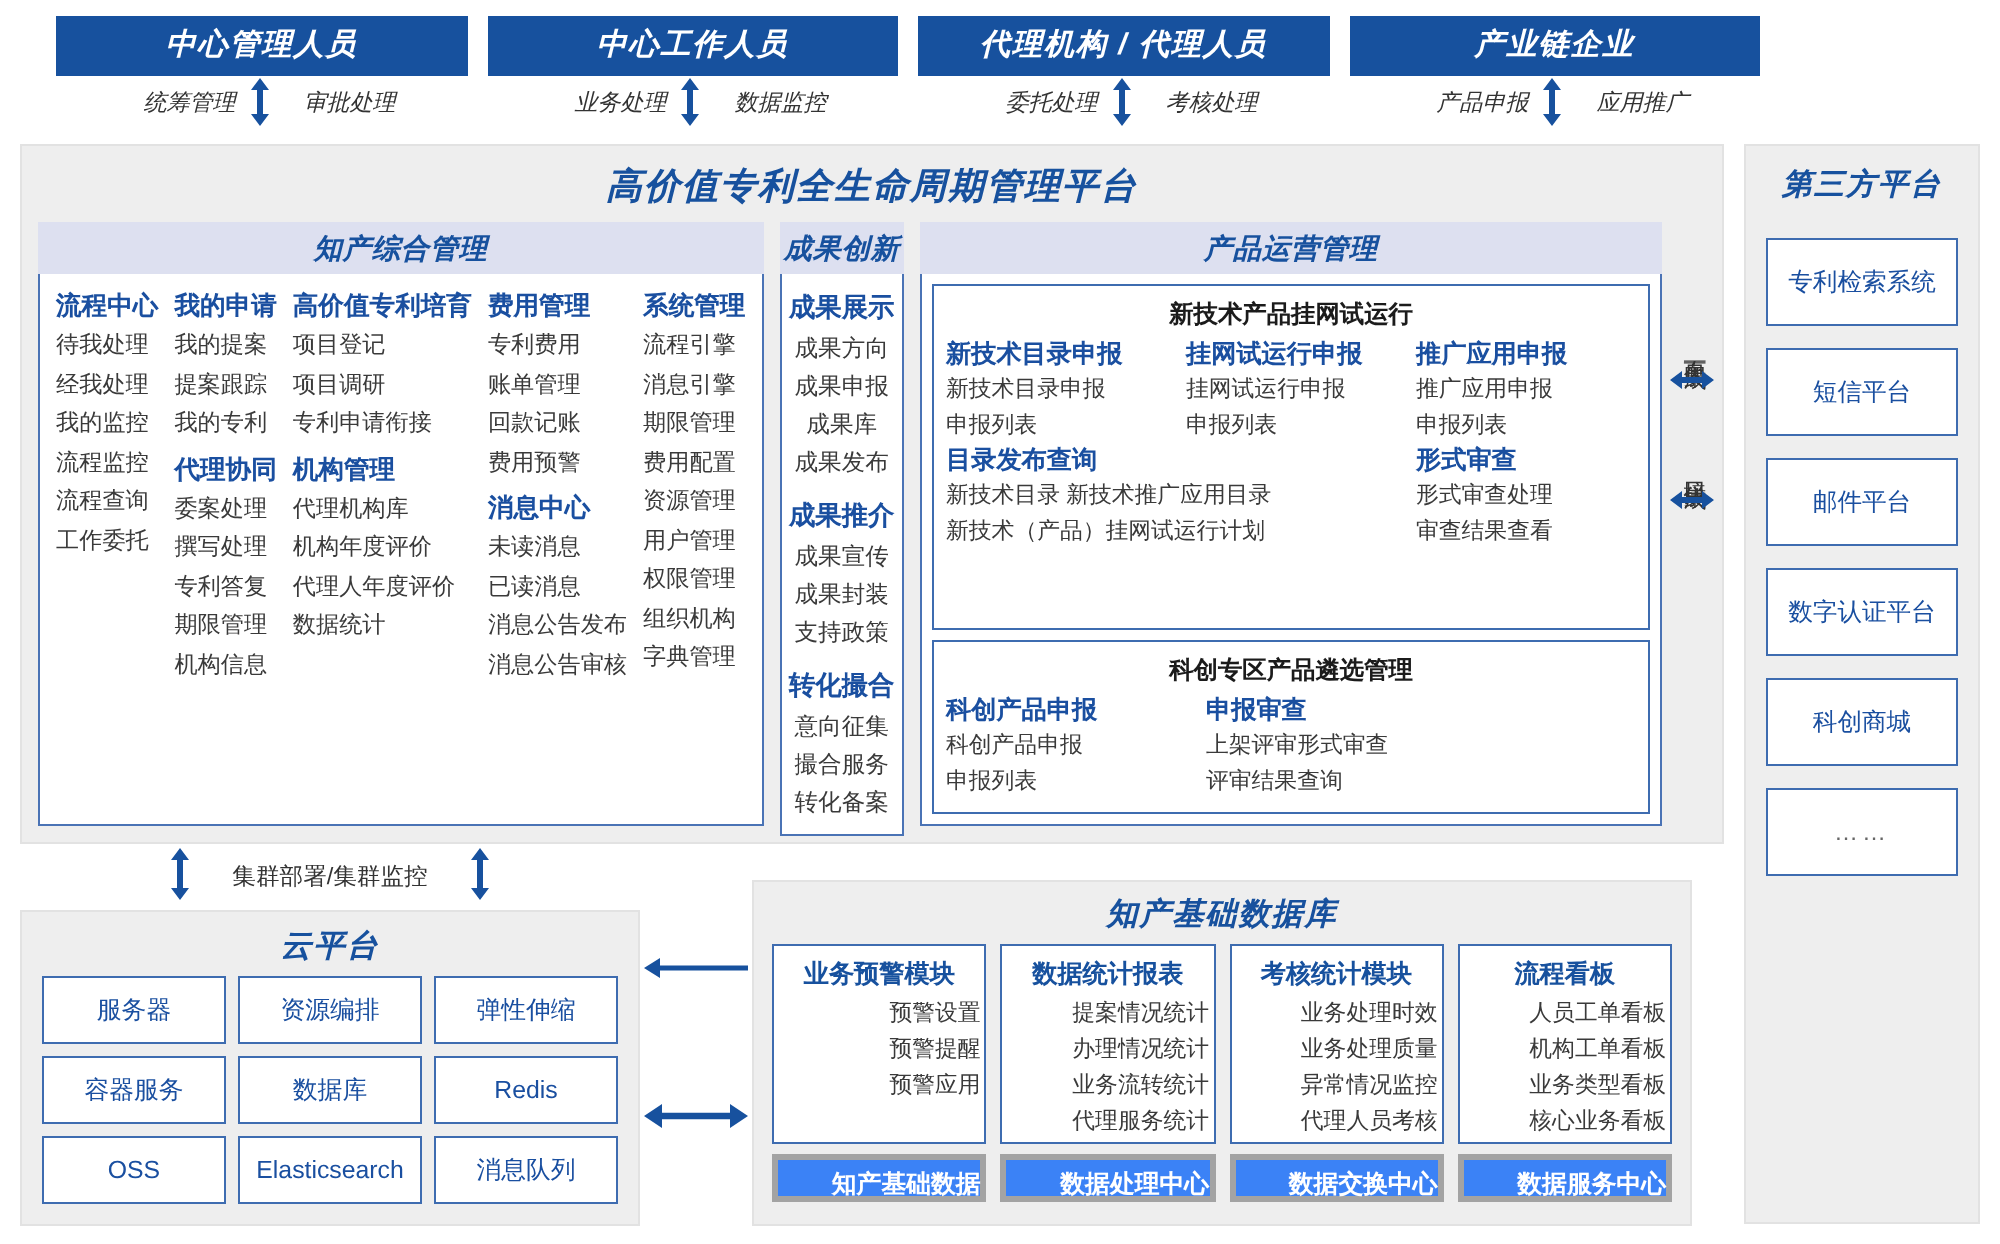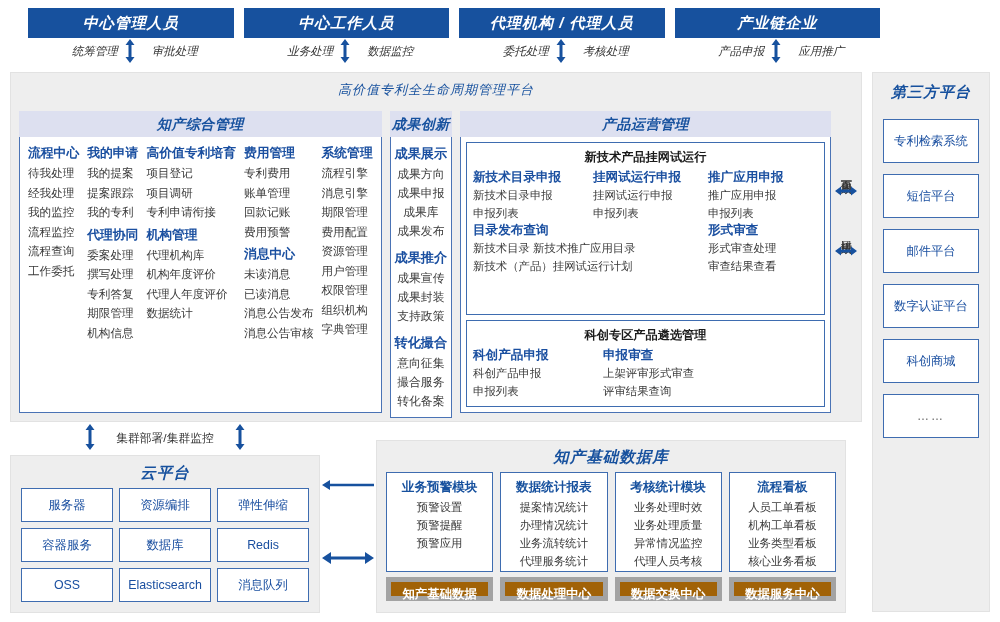--- a/index.html
+++ b/index.html
@@ -42,21 +42,21 @@
     width: 14px; height: 24px; flex: 0 0 14px; position: relative;
   }
   .updown svg { display: block; }
 
   
   #platform {
     position: absolute; left: 10px; top: 72px; width: 852px; height: 350px;
     background: #eeeeee; border: 1px solid #e2e2e2;
   }
   #platform-title {
-    text-align: center; font-size: 13px; font-weight: normal;
+    text-align: center; font-size: 18px; font-weight: bold;
     font-style: italic; color: #17519e; letter-spacing: 1px;
     padding-top: 8px; height: 30px;
   }
   #platform-body {
     position: absolute; left: 8px; top: 38px; right: 30px; bottom: 8px;
     display: flex; gap: 8px;
   }
 
   .sec { display: flex; flex-direction: column; background: transparent; }
   .sec-head {
@@ -183,27 +183,27 @@
   .db-col { display: flex; flex-direction: column; }
   .db-card {
     border: 1px solid #3e6cb0; background: #fff;
     padding: 4px 2px 6px; height: 100px;
   }
   .db-card-title {
     text-align: center; font-weight: bold; color: #17519e;
     font-size: 12.6px; line-height: 21px;
   }
   .db-item {
-    text-align: center; color: #3a3a3a; font-size: 11.4px; line-height: 18px;
+    text-align: right; color: #3a3a3a; font-size: 11.4px; line-height: 18px;
   }
   .db-foot {
-    margin-top: 5px; background: #a16207; color: #fff;
-    text-align: center; font-size: 12.4px; font-weight: bold;
+    margin-top: 5px; background: #3b82f6; color: #fff;
+    text-align: right; font-size: 12.4px; font-weight: bold;
     height: 24px; line-height: 24px;
-    border: 5px solid #a3a3a3;
+    border: 3px solid #a3a3a3;
   }
 </style>
 </head>
 <body>
 
 <div id="roles">
     <div class="role-col">
       <div class="role-box">中心管理人员</div>
       <div class="role-sub">
         <span class="lbl l">统筹管理</span>

